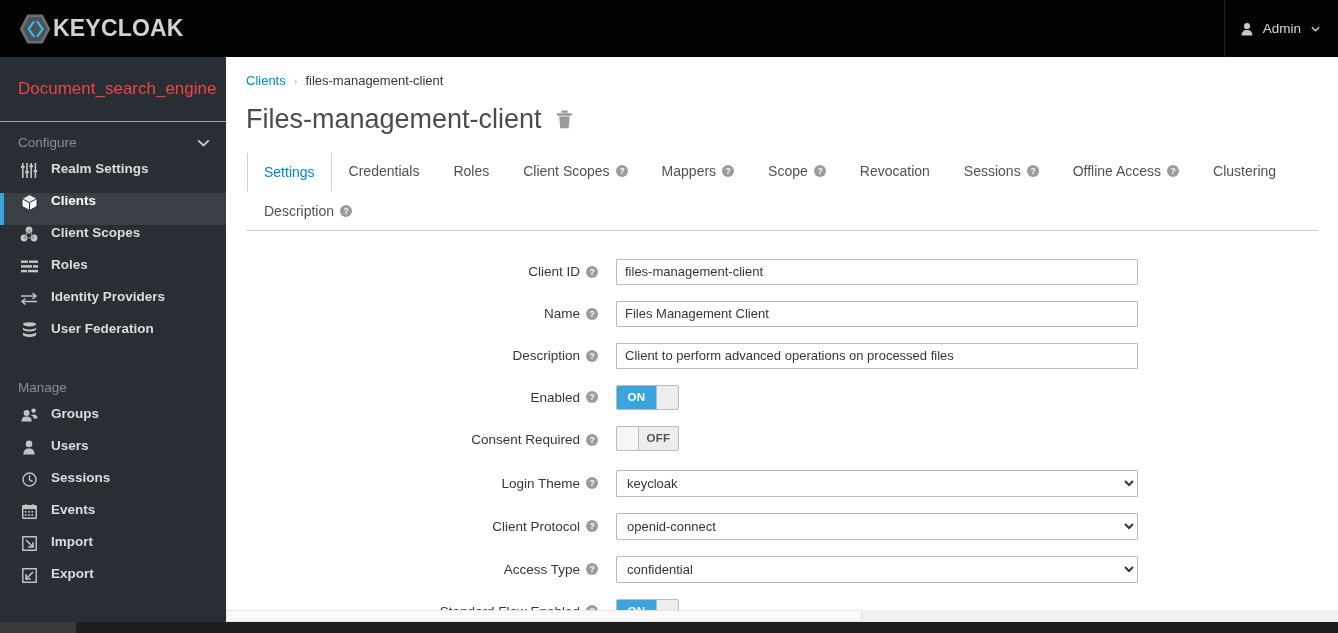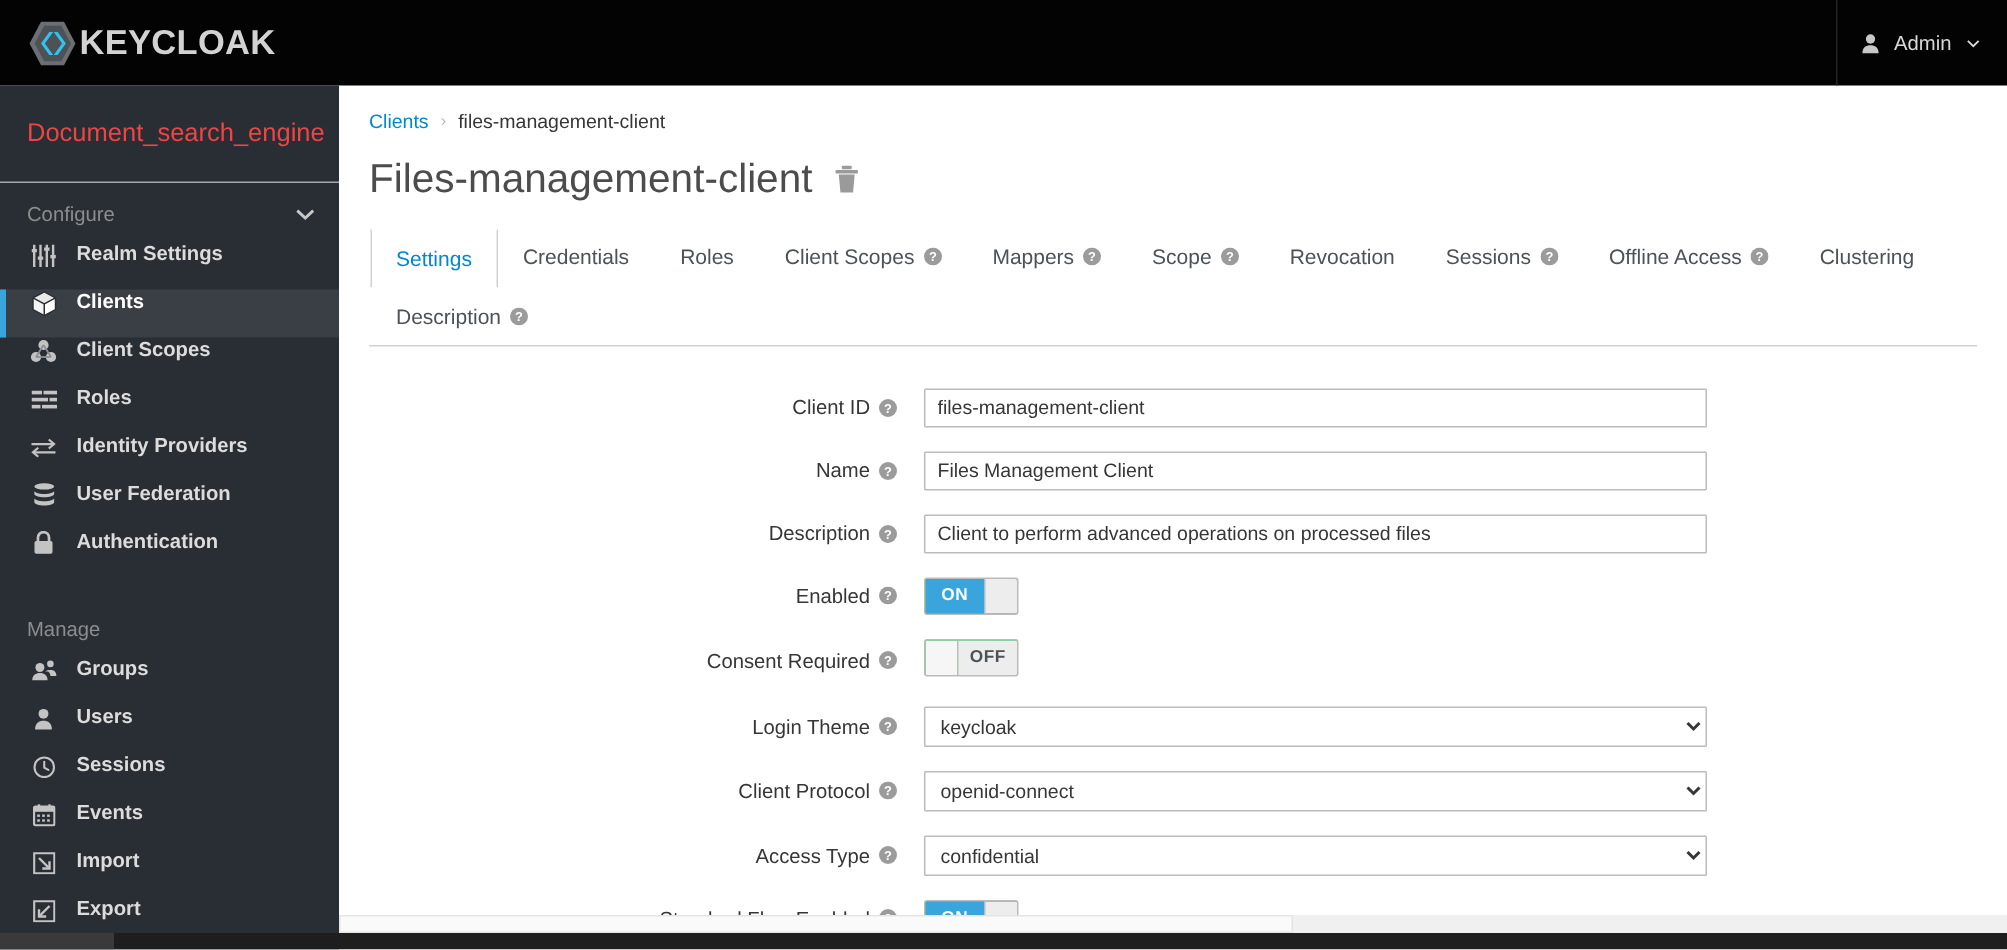--- a/index.html
+++ b/index.html
@@ -342,29 +342,20 @@
             <svg width="15" height="16" viewBox="0 0 15 16">
               <g fill="#c3c3c3">
                 <ellipse cx="7.5" cy="2.3" rx="6.6" ry="2.1"></ellipse>
                 <path d="M0.9 5.2 C0.9 6.4 3.9 7.4 7.5 7.4 C11.1 7.4 14.1 6.4 14.1 5.2 L14.1 7.3 C14.1 8.5 11.1 9.5 7.5 9.5 C3.9 9.5 0.9 8.5 0.9 7.3 Z"></path>
                 <path d="M0.9 10 C0.9 11.2 3.9 12.2 7.5 12.2 C11.1 12.2 14.1 11.2 14.1 10 L14.1 12.8 C14.1 14 11.1 15 7.5 15 C3.9 15 0.9 14 0.9 12.8 Z"></path>
               </g>
             </svg>
           </span>
           <span>User Federation</span>
         </div>
-        <div class="nav-item">
-          <span class="ico">
-            <svg width="14" height="16" viewBox="0 0 14 16">
-              <path d="M3.3 7 L3.3 4.6 C3.3 2.3 4.9 0.8 7 0.8 C9.1 0.8 10.7 2.3 10.7 4.6 L10.7 7" stroke="#c3c3c3" stroke-width="1.8" fill="none"></path>
-              <rect x="1" y="6.6" width="12" height="8.6" rx="1.2" fill="#c3c3c3"></rect>
-            </svg>
-          </span>
-          <span>Authentication</span>
-        </div>
         <div class="nav-section-gap"></div>
         <div class="nav-group-header">
           <span>Manage</span>
         </div>
         <div class="nav-item">
           <span class="ico">
             <svg width="17" height="14" viewBox="0 0 17 14">
               <g fill="#c3c3c3">
                 <circle cx="5.6" cy="5" r="3"></circle>
                 <path d="M0.5 13.5 C0.5 9.9 2.8 8.6 5.6 8.6 C8.4 8.6 10.7 9.9 10.7 13.5 Z"></path>

